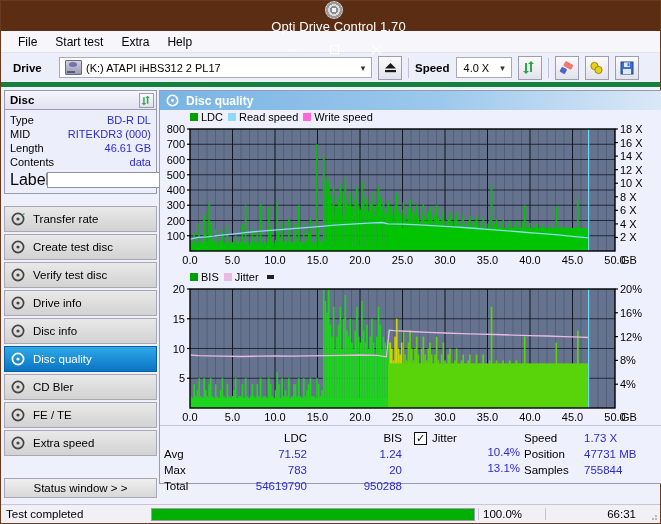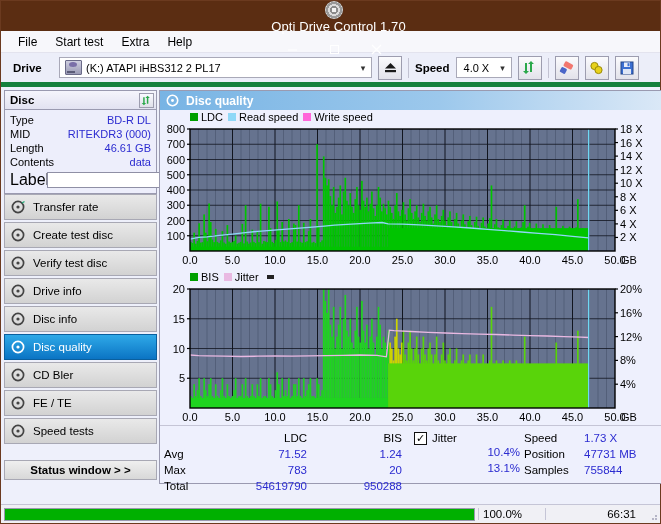--- a/index.html
+++ b/index.html
@@ -91,35 +91,35 @@
   .drow .v{color:#2b2bd0;}
   .label-row{display:flex;align-items:center;gap:3px;margin-top:2px;}
   .label-row .k{width:34px;font-size:16px;}
   .label-input{
     flex:1 1 auto;height:16px;background:#fff;border:1px solid #8f8fa5;box-sizing:border-box;
   }
   .disc-btn{
     width:17px;height:17px;border:1px solid #9d9daf;background:linear-gradient(#fafaff,#e0e0ea);
     display:flex;align-items:center;justify-content:center;box-sizing:border-box;flex:0 0 auto;
   }
-  .navlist{margin-top:0;}
+  .navlist{margin-top:12px;}
   .navitem{
     height:26px;margin-bottom:2px;display:flex;align-items:center;
     background:linear-gradient(#e9e9e9,#d2d2d2);border:1px solid #a8a8b4;
     box-sizing:border-box;padding-left:6px;font-size:11.5px;
   }
   .navitem.active{
     background:linear-gradient(#2fa9e8,#0b74c4);border:1px solid #0a5f9e;color:#fff;
   }
   .navitem .nico{width:17px;flex:0 0 auto;display:flex;align-items:center;}
   .navitem .ntxt{margin-left:5px;}
   .status-btn{
-    margin-top:16px;height:20px;border:1px solid #a8a8b4;
+    margin-top:22px;height:20px;border:1px solid #a8a8b4;
     background:linear-gradient(#efefef,#d8d8d8);display:flex;align-items:center;
-    justify-content:center;font-size:11.5px;box-sizing:border-box;font-weight:bold;
+    justify-content:center;font-size:11.5px;box-sizing:border-box;font-weight:normal;
   }
   
   .main{flex:1 1 auto;padding:3px 3px 0 0;box-sizing:border-box;}
   .main-panel{
     height:100%;border:1px solid #9a9ab0;background:#eef0fd;box-sizing:border-box;
     display:flex;flex-direction:column;
   }
   .dq-hdr{
     height:19px;display:flex;align-items:center;gap:7px;padding-left:6px;
     background:linear-gradient(90deg,#78b4e4 0%,#9cc8ec 55%,#dce9f7 100%);
@@ -374,21 +374,21 @@
           </span>
           <span class="ntxt">FE / TE</span>
         </div>
         <div class="navitem">
           <span class="nico">
             <svg width="14" height="14" viewBox="0 0 14 14">
                 <circle cx="7" cy="7" r="5.6" fill="none" stroke="#444" stroke-width="1.7"></circle>
                 <circle cx="7" cy="7" r="1.6" fill="#444"></circle>
               </svg>
           </span>
-          <span class="ntxt">Speed tests</span>
+          <span class="ntxt">Extra speed</span>
         </div>
       </div>
 
       <div class="status-btn">Status window &gt; &gt;</div>
     </div>
 
     <div class="main">
       <div class="main-panel">
 
         <div class="dq-hdr">
@@ -1172,20 +1172,21 @@
             
             
           </div>
         </div>
 
       </div>
     </div>
   </div>
 
   <div class="statusbar">
+    <div class="sb-text">Test completed</div>
     <div class="sb-prog">
       <div class="fill" id="prog-fill" style="width: 100%;"></div>
     </div>
     <div class="sb-pct">100.0%</div>
     <div class="sb-time">66:31</div>
     <div class="grip">
       <svg width="10" height="10" viewBox="0 0 10 10">
         <circle cx="8" cy="8" r=".9" fill="#9a9ab0"></circle>
           <circle cx="5" cy="8" r=".9" fill="#9a9ab0"></circle>
           <circle cx="8" cy="5" r=".9" fill="#9a9ab0"></circle>

